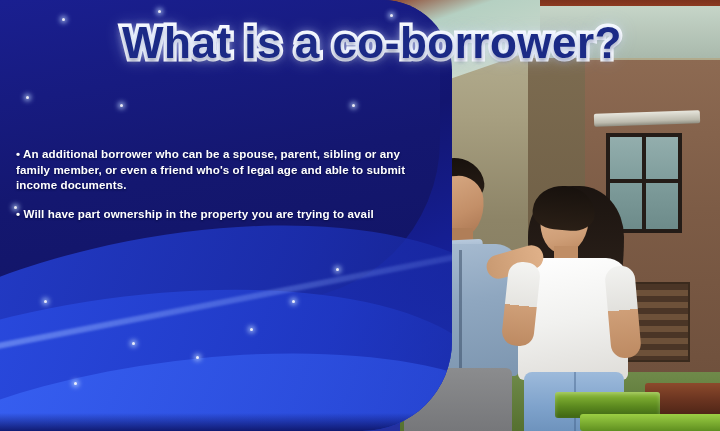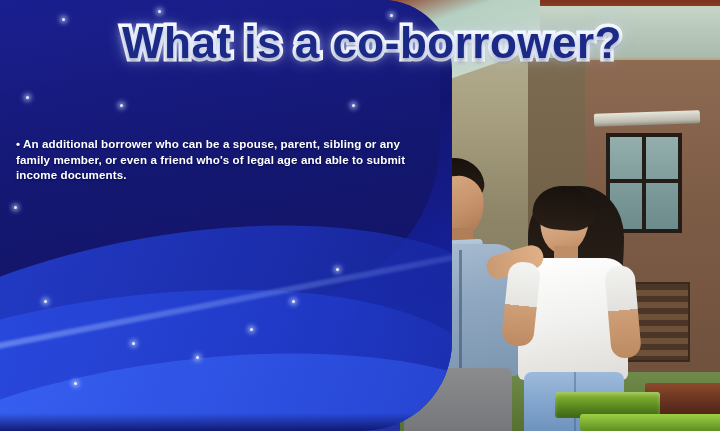--- a/index.html
+++ b/index.html
@@ -313,21 +313,21 @@
     text-shadow:
       0 0 10px rgba(235,242,255,.95),
       0 0 18px rgba(190,210,255,.7),
       0 3px 4px rgba(8,12,60,.55);
     white-space: nowrap;
   }
 
   
   .bullets {
     position: absolute;
-    left: 16px; top: 136px;
+    left: 16px; top: 146px;
     width: 420px;
     z-index: 35;
   }
   .bullet {
     color: #ffffff;
     font-size: 11.6px;
     font-weight: bold;
     line-height: 15.5px;
     letter-spacing: .1px;
     margin-bottom: 13px;
@@ -409,15 +409,16 @@
     <span class="sparkle" style="left:292px; top:300px;"></span>
     <span class="sparkle" style="left:74px;  top:382px;"></span>
     <span class="sparkle" style="left:336px; top:268px;"></span>
     <span class="sparkle" style="left:44px;  top:300px;"></span>
   </div>
 
   <div class="title">What is a co-borrower?</div>
 
   <div class="bullets">
     <div class="bullet">• An additional borrower who can be a spouse, parent, sibling or any family member, or even a friend who's of legal age and able to submit income documents.</div>
+    <div class="bullet">• Will have part ownership in the property you are trying to avail</div>
   </div>
 
 </div>
 
 </body></html>

